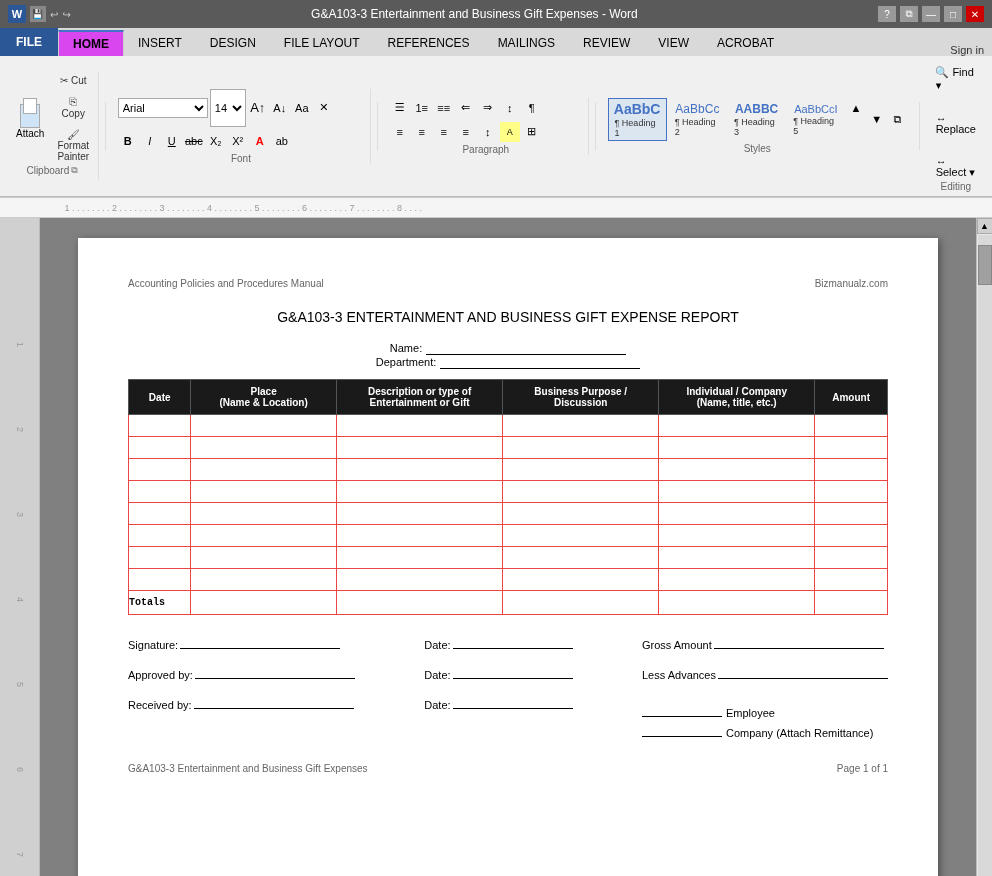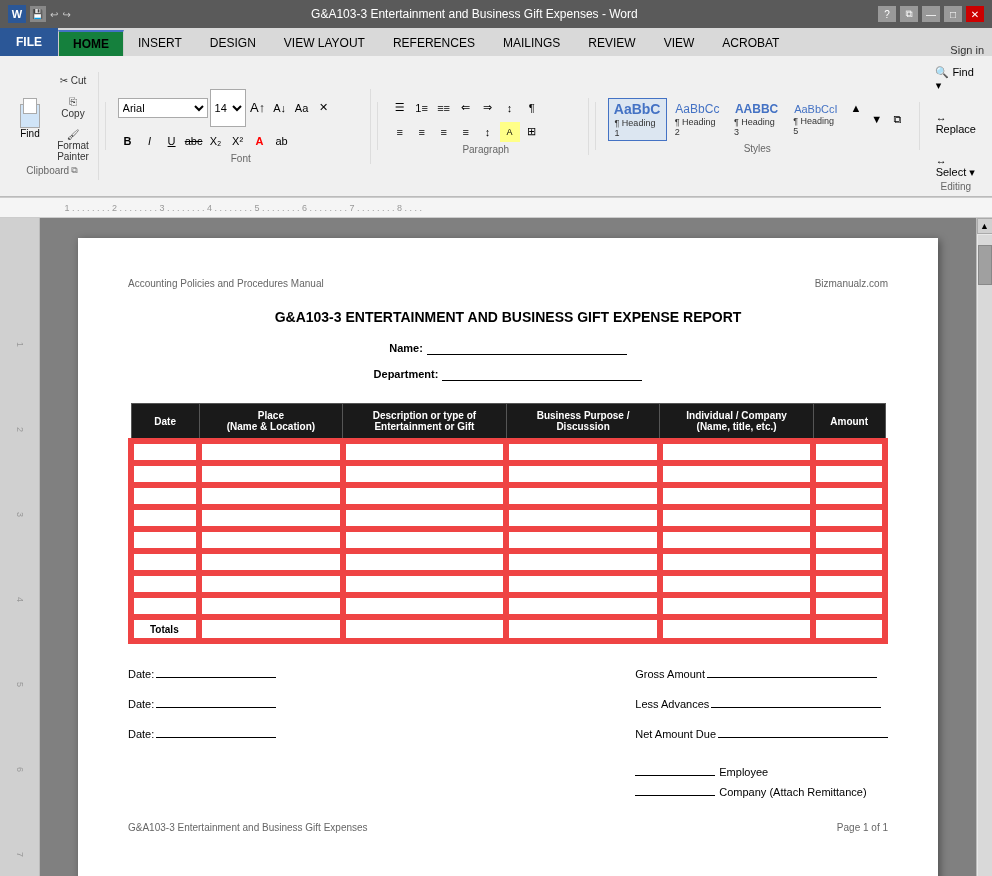--- a/index.html
+++ b/index.html
@@ -38,21 +38,21 @@
       padding: 4px 14px;
       font-size: 12px;
       cursor: pointer;
       height: 26px;
       display: flex;
       align-items: center;
       background: #d9d9d9;
       border: none;
     }
     .ribbon-tab.active {
-      background: #15803d;
+      background: #d946ef;
       border-top: 2px solid #4472c4;
       border-left: 1px solid #ccc;
       border-right: 1px solid #ccc;
       font-weight: bold;
     }
     .ribbon-tab.file-tab {
       background: #2b5797;
       color: white;
       font-weight: bold;
       padding: 4px 16px;
@@ -215,38 +215,37 @@
       justify-content: space-between;
       font-size: 10px;
       color: #666;
       margin-bottom: 20px;
     }
 
     
     .form-title {
       text-align: center;
       font-size: 14px;
-      font-weight: bold;
+      font-weight: normal;
       margin-bottom: 16px;
       font-family: Arial, sans-serif;
     }
 
     
     .name-dept-section {
       display: flex;
       flex-direction: column;
       align-items: center;
       margin-bottom: 10px;
       font-size: 11px;
     }
     .field-line {
       display: flex;
       align-items: center;
-      margin-bottom: 12px;
-      font-weight: bold;
+      margin-bottom: 0;
     }
     .field-label { font-size: 11px; margin-right: 4px; }
     .field-underline {
       border-bottom: 1px solid #000;
       width: 200px;
       height: 14px;
       display: inline-block;
     }
 
     
@@ -259,23 +258,24 @@
     .expense-table th {
       background: #1a1a1a;
       color: white;
       padding: 6px 0;
       text-align: center;
       border: 1px solid #555;
       font-size: 10px;
       font-weight: bold;
     }
     .expense-table td {
-      border: 6px solid #ef4444;
+      border: 1px solid #ef4444;
       height: 22px;
-      padding: 2px 16px;
+      padding: 2px 0;
+      font-family: Liberation Mono, monospace;
     }
     .totals-row td {
       font-size: 10px;
       font-weight: bold;
       height: 24px;
     }
 
     
     .sig-section {
       display: flex;
@@ -389,41 +389,41 @@
     <div class="win-btn" style="background:#c00;">✕</div>
   </div>
 </div>
 
 <div id="ribbon">
   <div id="ribbon-tabs">
     <div class="ribbon-tab file-tab">FILE</div>
     <div class="ribbon-tab active">HOME</div>
     <div class="ribbon-tab">INSERT</div>
     <div class="ribbon-tab">DESIGN</div>
-    <div class="ribbon-tab">VIEW LAYOUT</div>
+    <div class="ribbon-tab">FILE LAYOUT</div>
     <div class="ribbon-tab">REFERENCES</div>
     <div class="ribbon-tab">MAILINGS</div>
     <div class="ribbon-tab">REVIEW</div>
     <div class="ribbon-tab">VIEW</div>
     <div class="ribbon-tab">ACROBAT</div>
     <div style="flex:1;"></div>
     <div class="sign-in">Sign in</div>
   </div>
 
   <div id="ribbon-content">
 
     <div class="ribbon-group" style="flex-direction:row;align-items:stretch;padding:0 4px;">
       <div style="display:flex;flex-direction:column;align-items:center;justify-content:space-between;padding-bottom:4px;">
         <div style="display:flex;align-items:center;gap:2px;">
           <button class="paste-btn" style="display:flex;flex-direction:column;align-items:center;border:none;background:none;cursor:pointer;">
             <div style="width:28px;height:30px;position:relative;">
               <div style="width:20px;height:24px;background:#d0e4f7;border:1px solid #aaa;position:absolute;bottom:0;left:4px;"></div>
               <div style="width:14px;height:16px;background:white;border:1px solid #aaa;position:absolute;top:0;left:7px;"></div>
             </div>
-            <span style="font-size:10px;">Find</span>
+            <span style="font-size:10px;">Attach</span>
           </button>
           <div class="small-btns">
             <button class="small-btn">✂ Cut</button>
             <button class="small-btn">⎘ Copy</button>
             <button class="small-btn">🖌 Format Painter</button>
           </div>
         </div>
         <div style="font-size:10px;color:#666;text-align:center;display:flex;align-items:center;gap:2px;">
           <span>Clipboard</span>
           <span style="cursor:pointer;font-size:9px;">⧉</span>
@@ -648,20 +648,34 @@
               <td></td>
               <td></td>
               <td></td>
               <td></td>
           </tr>
         </tbody>
       </table>
 
       <div class="sig-section">
 
+        <div class="sig-col">
+          <div class="sig-line">
+            <span>Signature:</span>
+            <span class="sig-underline"></span>
+          </div>
+          <div class="sig-line">
+            <span>Approved by:</span>
+            <span class="sig-underline"></span>
+          </div>
+          <div class="sig-line">
+            <span>Received by:</span>
+            <span class="sig-underline"></span>
+          </div>
+        </div>
 
         <div class="sig-col">
           <div class="sig-line">
             <span>Date:</span>
             <span class="sig-underline-short"></span>
           </div>
           <div class="sig-line">
             <span>Date:</span>
             <span class="sig-underline-short"></span>
           </div>
@@ -671,24 +685,20 @@
           </div>
         </div>
 
         <div class="sig-col">
           <div class="sig-line">
             <span>Gross Amount</span>
             <span class="amount-underline"></span>
           </div>
           <div class="sig-line">
             <span>Less Advances</span>
-            <span class="amount-underline"></span>
-          </div>
-          <div class="sig-line">
-            <span>Net Amount Due</span>
             <span class="amount-underline"></span>
           </div>
           <div class="employee-section">
             <div class="emp-line">
               <span class="emp-underline"></span>
               <span>Employee</span>
             </div>
             <div class="emp-line">
               <span class="emp-underline"></span>
               <span>Company (Attach Remittance)</span>

